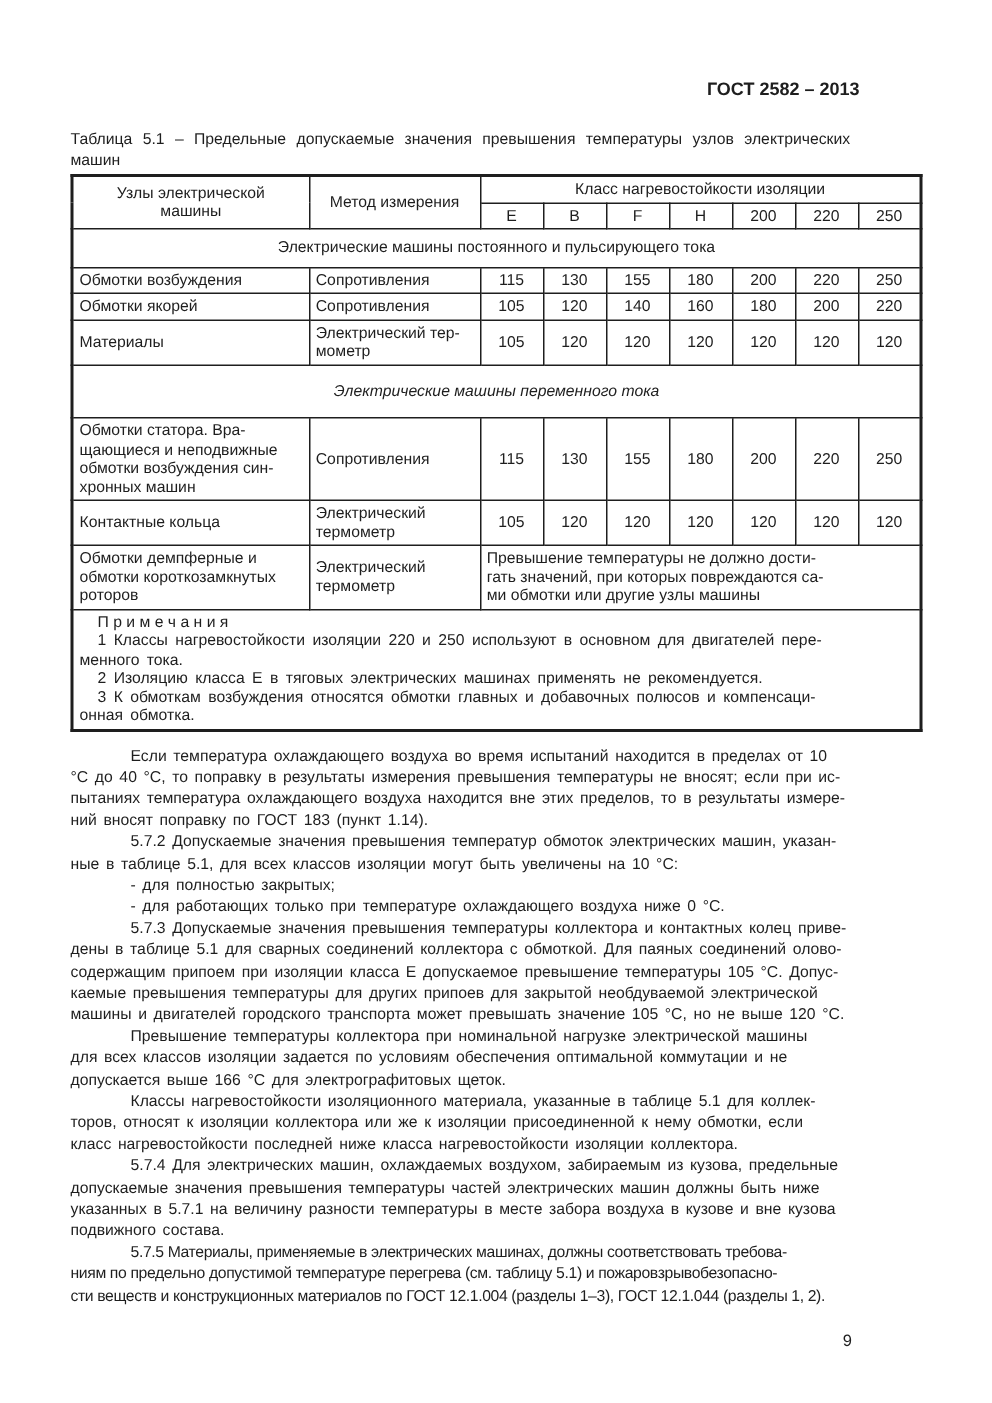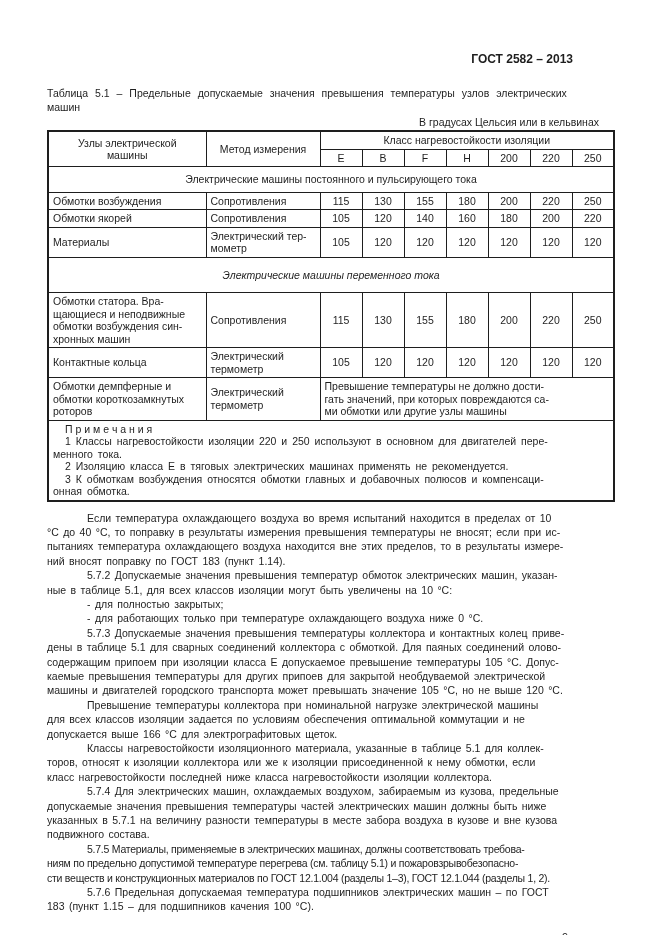--- a/index.html
+++ b/index.html
@@ -91,21 +91,20 @@
 </head>
 <body>
 
 <div class="page">
 
   <div class="doc-code">ГОСТ 2582 – 2013</div>
 
   <p class="caption">Таблица 5.1 – Предельные допускаемые значения превышения температуры узлов электрических
 машин</p>
 
-  <div class="units-note">В градусах Цельсия или в кельвинах</div>
 
   <table class="limits">
     <colgroup>
       <col style="width:158px">
         <col style="width:114px">
       <col style="width:42px">
         <col style="width:42px">
         <col style="width:42px">
         <col style="width:42px">
       <col style="width:42px">
@@ -246,19 +245,17 @@
     <p class="para">Классы нагревостойкости изоляционного материала, указанные в таблице 5.1 для коллек-
 торов, относят к изоляции коллектора или же к изоляции присоединенной к нему обмотки, если
 класс нагревостойкости последней ниже класса нагревостойкости изоляции коллектора.</p>
     <p class="para">5.7.4 Для электрических машин, охлаждаемых воздухом, забираемым из кузова, предельные
 допускаемые значения превышения температуры частей электрических машин должны быть ниже
 указанных в 5.7.1 на величину разности температуры в месте забора воздуха в кузове и вне кузова
 подвижного состава.</p>
     <p class="para tight">5.7.5 Материалы, применяемые в электрических машинах, должны соответствовать требова-
 ниям по предельно допустимой температуре перегрева (см. таблицу 5.1) и пожаровзрывобезопасно-
 сти веществ и конструкционных материалов по ГОСТ 12.1.004 (разделы 1–3), ГОСТ 12.1.044 (разделы 1, 2).</p>
-    <p class="para">5.7.6 Предельная допускаемая температура подшипников электрических машин – по ГОСТ
-183 (пункт 1.15 – для подшипников качения 100 °С).</p>
   </div>
 
   <div class="page-number">9</div>
 
 </div>
 
 </body></html>

